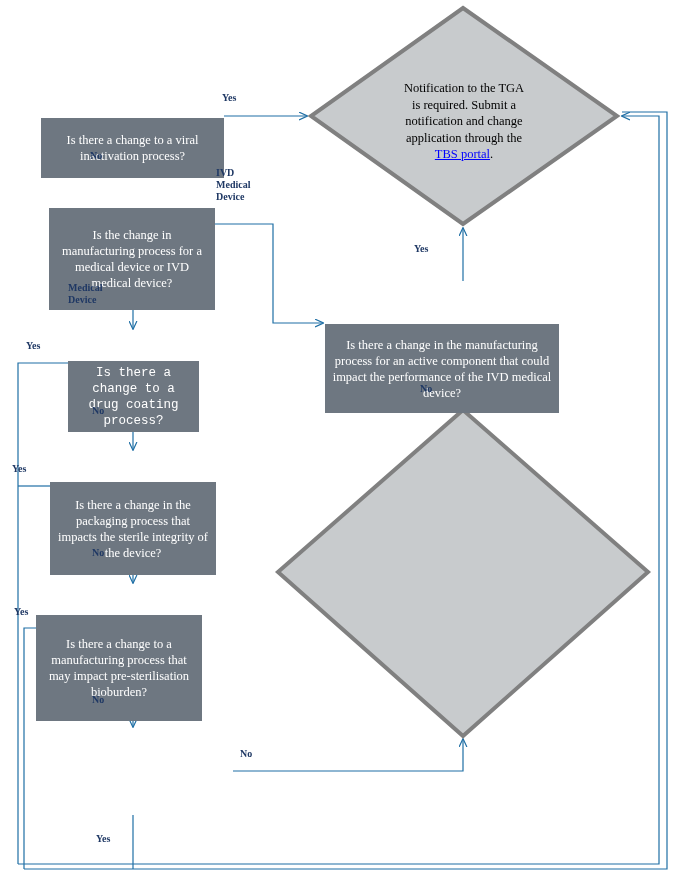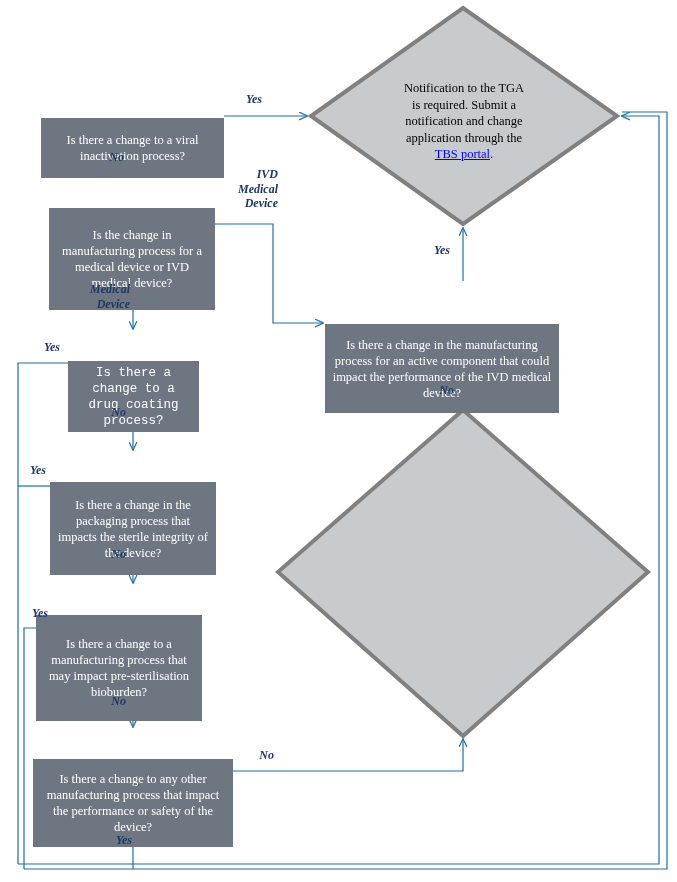--- a/index.html
+++ b/index.html
@@ -46,26 +46,25 @@
     position: absolute;
     text-align: center;
     color: #000000;
     font-size: 12.5px;
     line-height: 1.32;
     left: 0; right: 0;
   }
   .edge-label {
     position: absolute;
     color: #1f3864;
-    font-size: 12px;
+    font-size: 10px;
     font-weight: bold;
     line-height: 1.22;
-    text-align: right;
+    text-align: left;
     white-space: pre-line;
-    font-style: italic;
   }
   a.tbs {
     color: #0000ff;
     text-decoration: underline;
   }
 </style>
 </head>
 <body>
 
 <div id="canvas">
@@ -126,23 +125,20 @@
   </div>
 
   <div class="proc" style="left:50px; top:450px; width:166px; height:93px;">
     <span class="txt">Is there a change in the packaging process that impacts the sterile integrity of the device?</span>
   </div>
 
   <div class="proc" style="left:36px; top:583px; width:166px; height:106px;">
     <span class="txt">Is there a change to a manufacturing process that may impact pre-sterilisation bioburden?</span>
   </div>
 
-  <div class="proc" style="left:33px; top:727px; width:200px; height:88px;">
-    <span class="txt">Is there a change to any other manufacturing process that impact the performance or safety of the device?</span>
-  </div>
 
   <div class="proc" style="left:325px; top:292px; width:234px; height:89px; font-size:12.5px;">
     <span class="txt">Is there a change in the manufacturing process for an active component that could impact the performance of the IVD medical device?</span>
   </div>
 
   <div class="diamond-wrap" style="left:311px; top:8px; width:306px; height:216px;">
     <div class="diamond-label" style="top:72px;">
       <span>Notification to the TGA</span><br>
       <span>is required.  Submit a</span><br>
       <span>notification and change</span><br>

